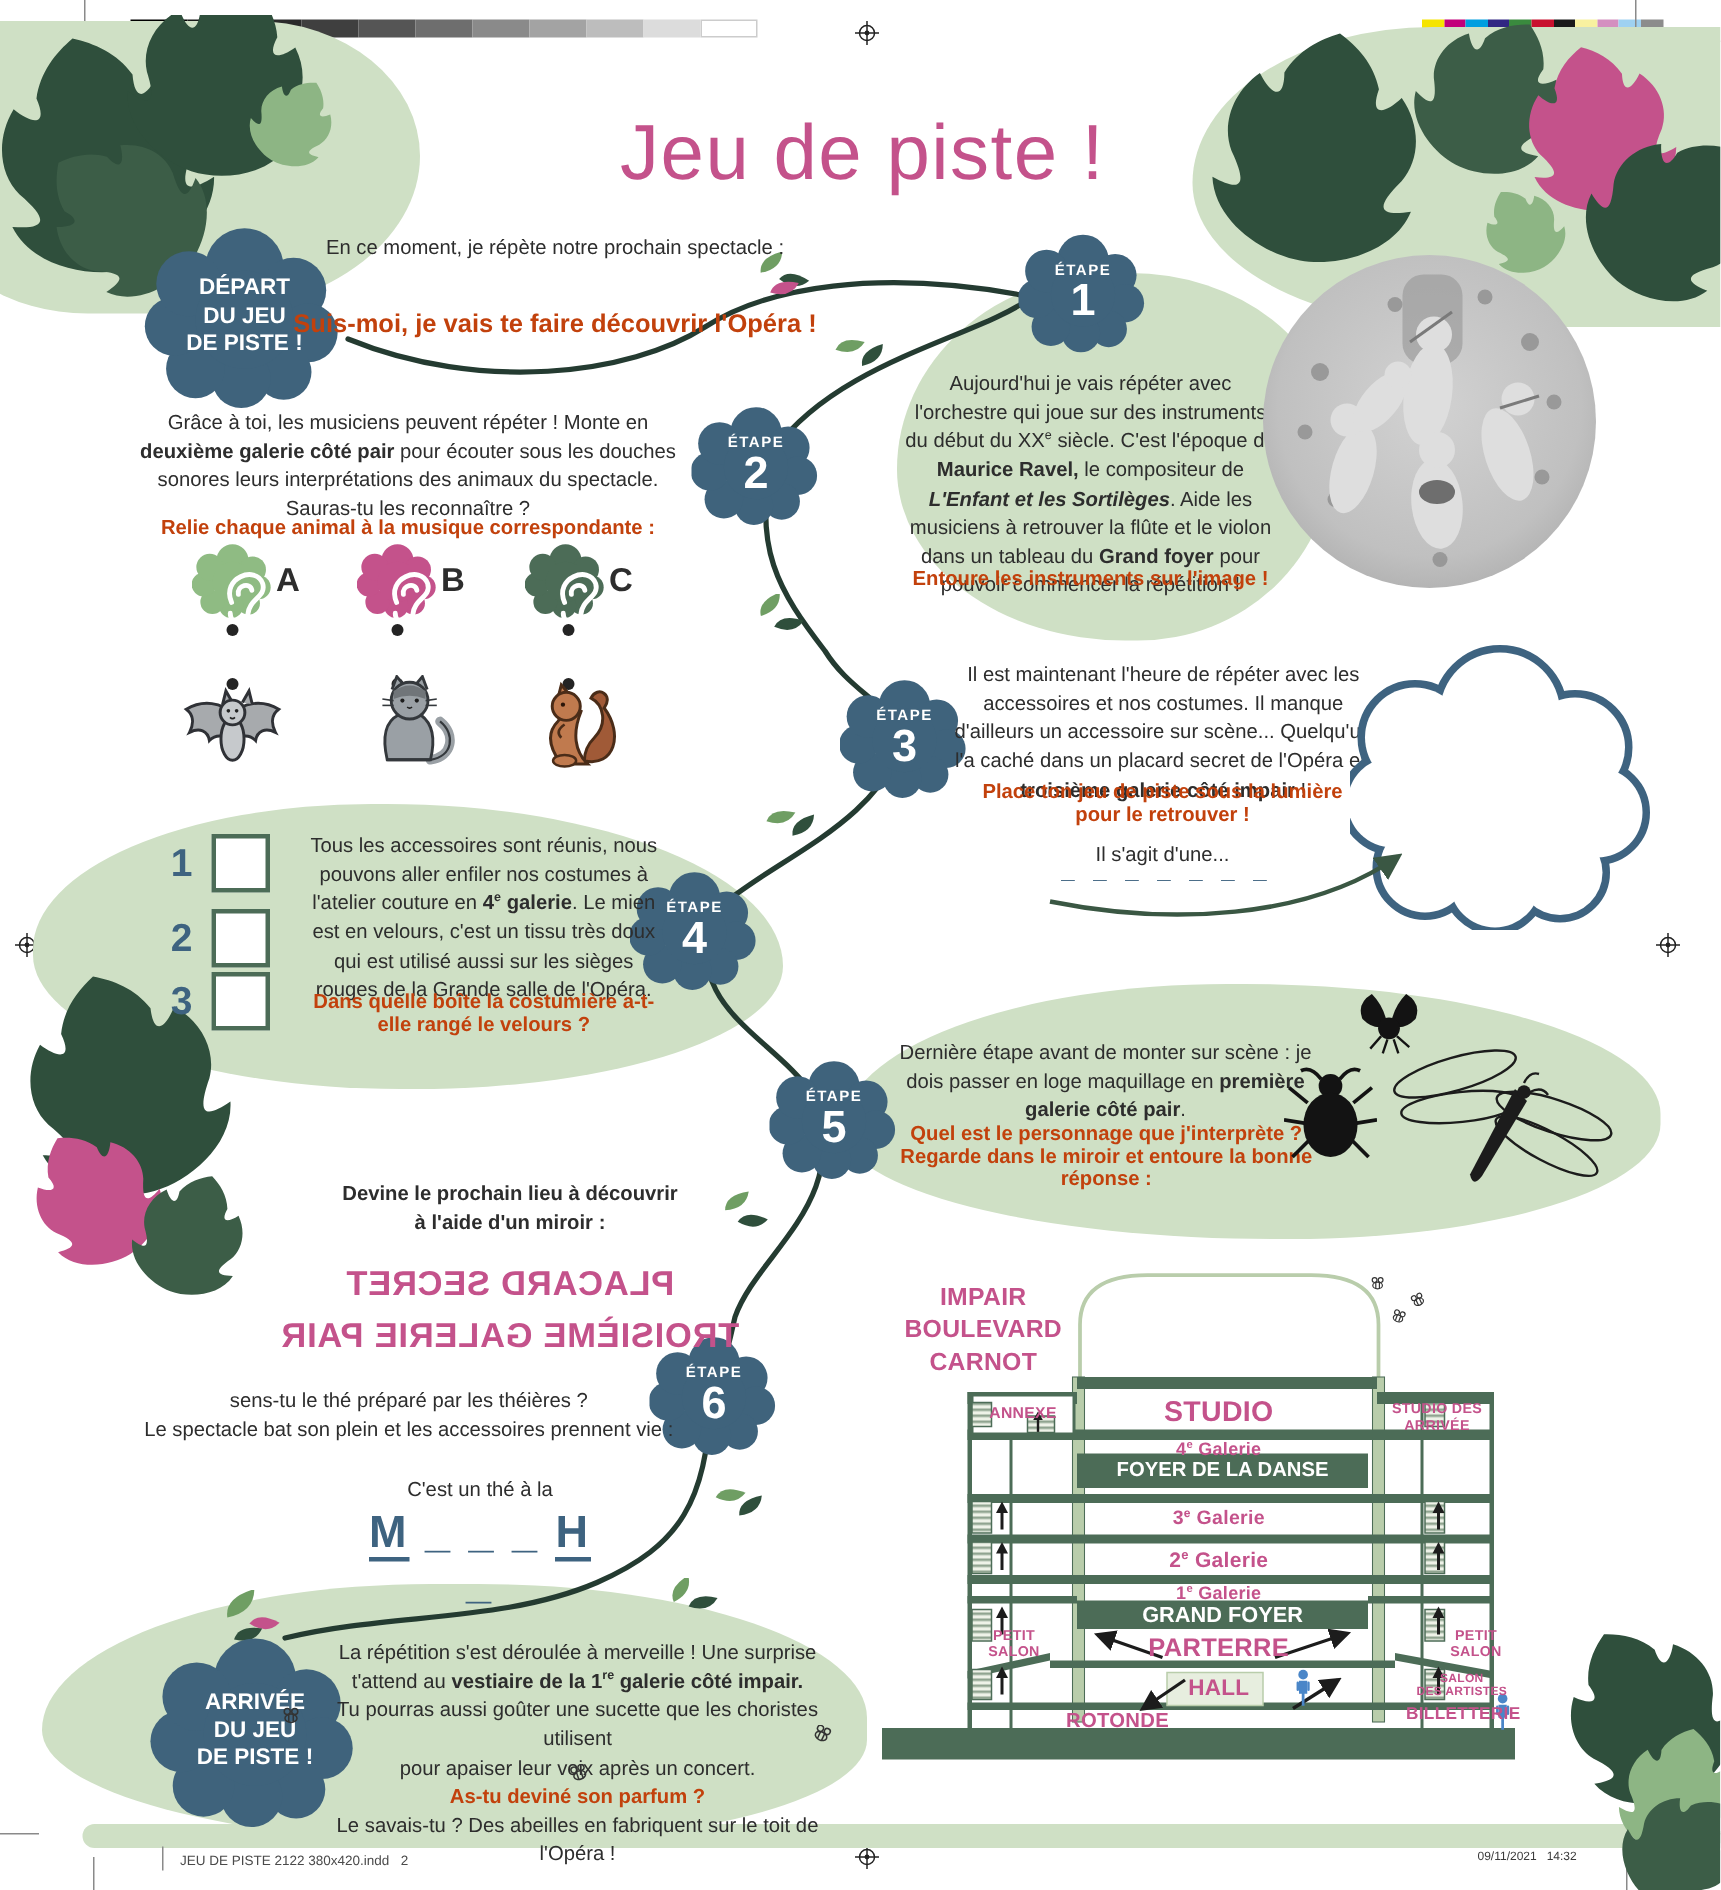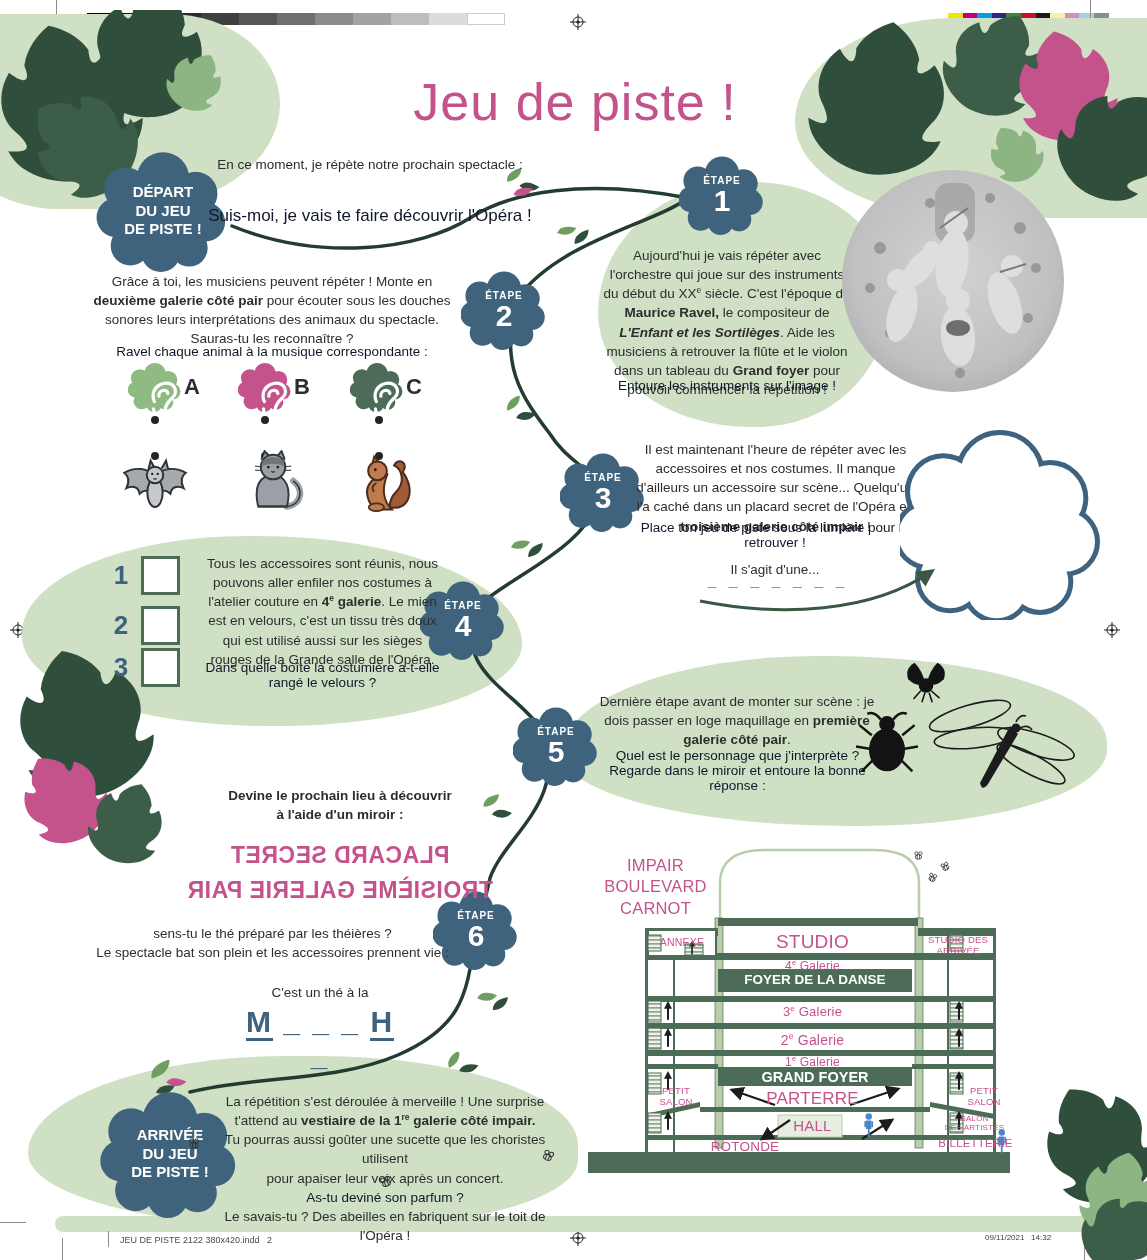--- a/index.html
+++ b/index.html
@@ -1,34 +1,34 @@
 <!DOCTYPE html>
 <html><head>
 <meta charset="utf-8">
 <style>
   html,body{margin:0;padding:0;background:#fff}
   #page{position:relative;width:1147px;height:1260px;background:#fff;overflow:hidden;
         font-family:"Liberation Sans",sans-serif;color:#2d2d2d}
   .abs{position:absolute}
   .c{text-align:center}
   .small{font-size:13.5px;line-height:1.42;color:#2d2d2d}
-  .pinkb{color:#0f172a;font-weight:400}
+  .pinkb{color:#c2410c;font-weight:700}
   .blueb{color:#3e6380;font-weight:700}
   b{font-weight:700}
   .bi{font-weight:700;font-style:italic}
   sup{font-size:.62em;vertical-align:super}
   .blob{position:absolute;background:#cfe0c5}
   .cloud-wrap{position:absolute}
   .cloud-wrap svg{position:absolute;left:0;top:0;width:100%;height:100%}
   .cloud-text{position:absolute;left:0;top:0;width:100%;height:100%;display:flex;flex-direction:column;
               align-items:center;justify-content:center;color:#fff;font-weight:700;text-align:center}
   .etape-word{font-size:10px;letter-spacing:1px}
   .etape-num{font-size:30px;line-height:1}
   .badge-line{font-size:15px;line-height:1.25}
-  .dlabel{position:absolute;color:#c4528b;font-weight:400;text-align:center;line-height:1.12;letter-spacing:.2px}
+  .dlabel{position:absolute;color:#c4528b;font-weight:700;text-align:center;line-height:1.12;letter-spacing:.2px}
   .wlabel{position:absolute;color:#fff;font-weight:700;text-align:center}
   .mirror{transform:scaleX(-1);color:#c4528b;font-weight:700;font-size:23px;line-height:1.5;letter-spacing:.5px}
   .box{position:absolute;width:33px;height:33px;background:#fff;border:3px solid #4c6c57}
   .dot{position:absolute;width:8px;height:8px;border-radius:50%;background:#242424}
   .strip{position:absolute;top:13px;height:12px;display:flex}
   .strip div{width:38px;height:12px}
   .cstrip div{width:14.6px}
   .cropline{position:absolute;background:#8a8a8a}
   .footer-small{position:absolute;font-size:9px;color:#4a4a4a;white-space:pre}
 </style>
@@ -328,21 +328,21 @@
         <circle cx="92" cy="82" r="9"></circle>
     </g>
     <ellipse cx="118" cy="160" rx="12" ry="8" fill="#6e6e6e"></ellipse>
     <line x1="100" y1="60" x2="128" y2="40" stroke="#7a7a7a" stroke-width="2"></line>
     <line x1="160" y1="104" x2="186" y2="96" stroke="#7a7a7a" stroke-width="2"></line>
   </svg>
 
   <div class="abs c small" style="left:92px;top:272px;width:360px">
     <span>Grâce à toi, les musiciens peuvent répéter ! Monte en </span><b>deuxième galerie côté pair</b><span> pour écouter sous les douches sonores leurs interprétations des animaux du spectacle. Sauras-tu les reconnaître ?</span>
   </div>
-  <div class="abs c pinkb" style="left:92px;top:344px;width:360px;font-size:13.5px">Ravel chaque animal à la musique correspondante :</div>
+  <div class="abs c pinkb" style="left:92px;top:344px;width:360px;font-size:13.5px">Relie chaque animal à la musique correspondante :</div>
 
   <div class="cloud-wrap" style="left:128px;top:362px;width:54px;height:50px">
     <svg viewBox="0 0 120 112">
         <use href="#cloudShape" fill="#8fbb83"></use>
       </svg>
     <svg class="abs" style="left:12px;top:11px" width="30" height="27" viewBox="0 0 30 26">
         <use href="#earIcon"></use>
       </svg>
   </div>
   <div class="abs" style="left:184px;top:374px;font-size:22px;font-weight:700">A</div>

